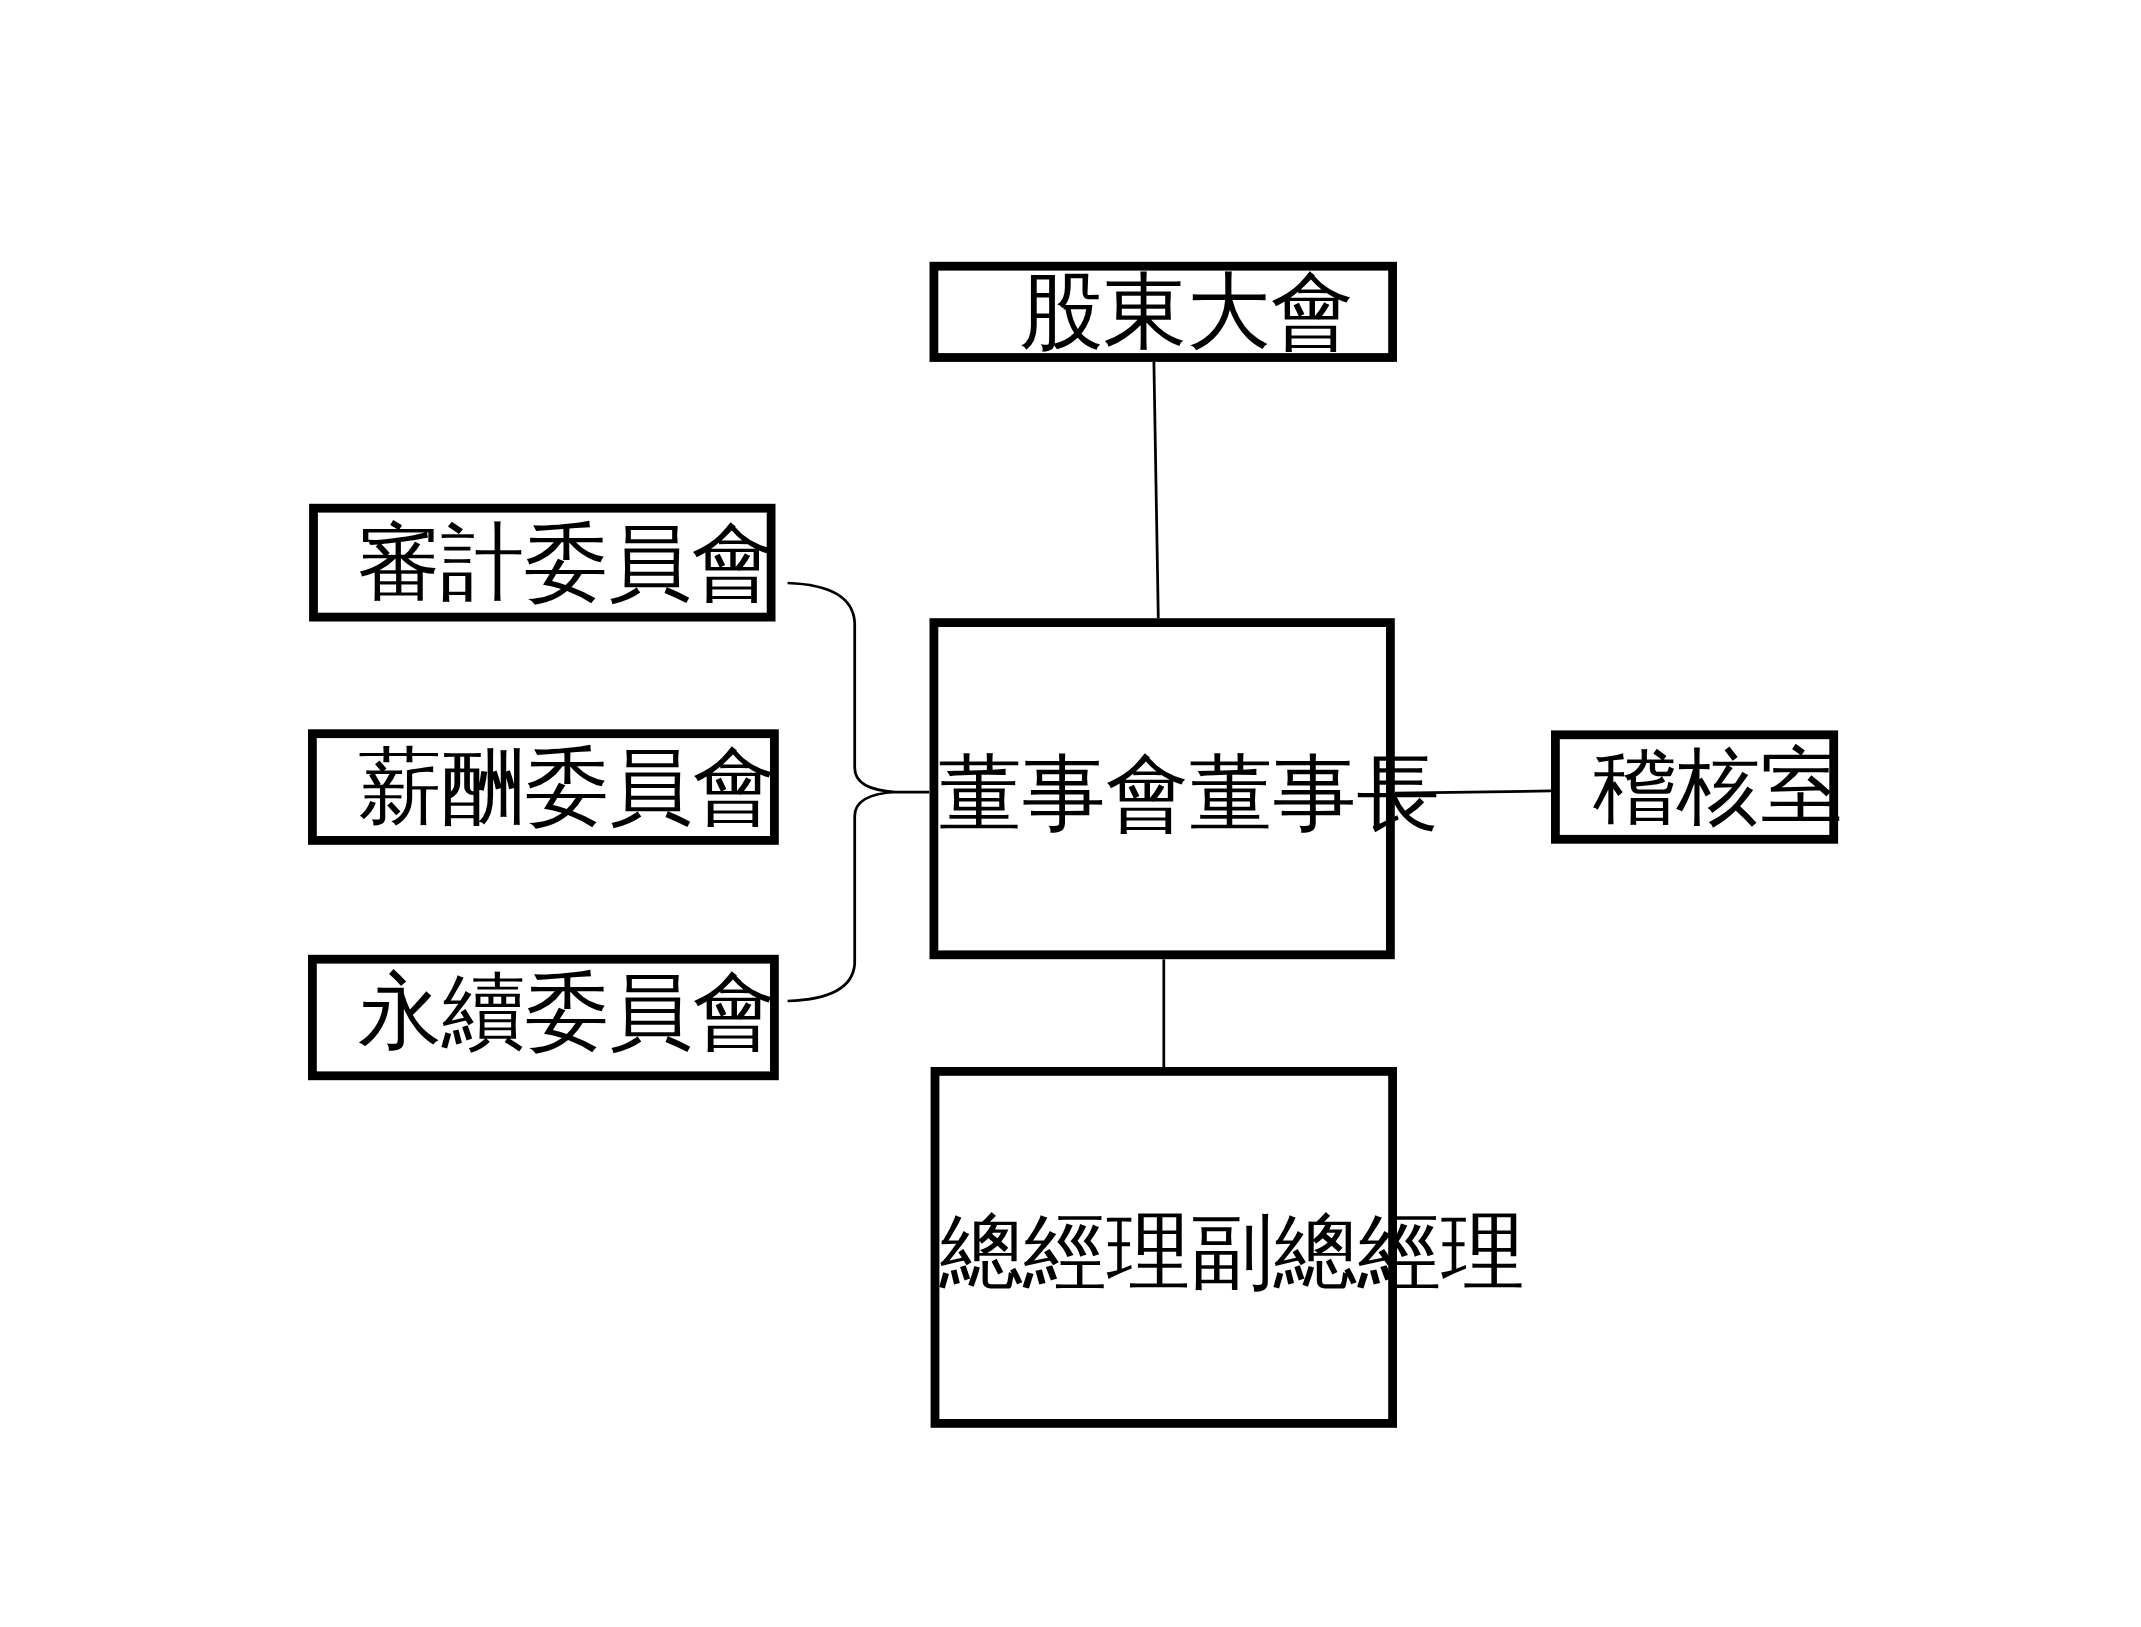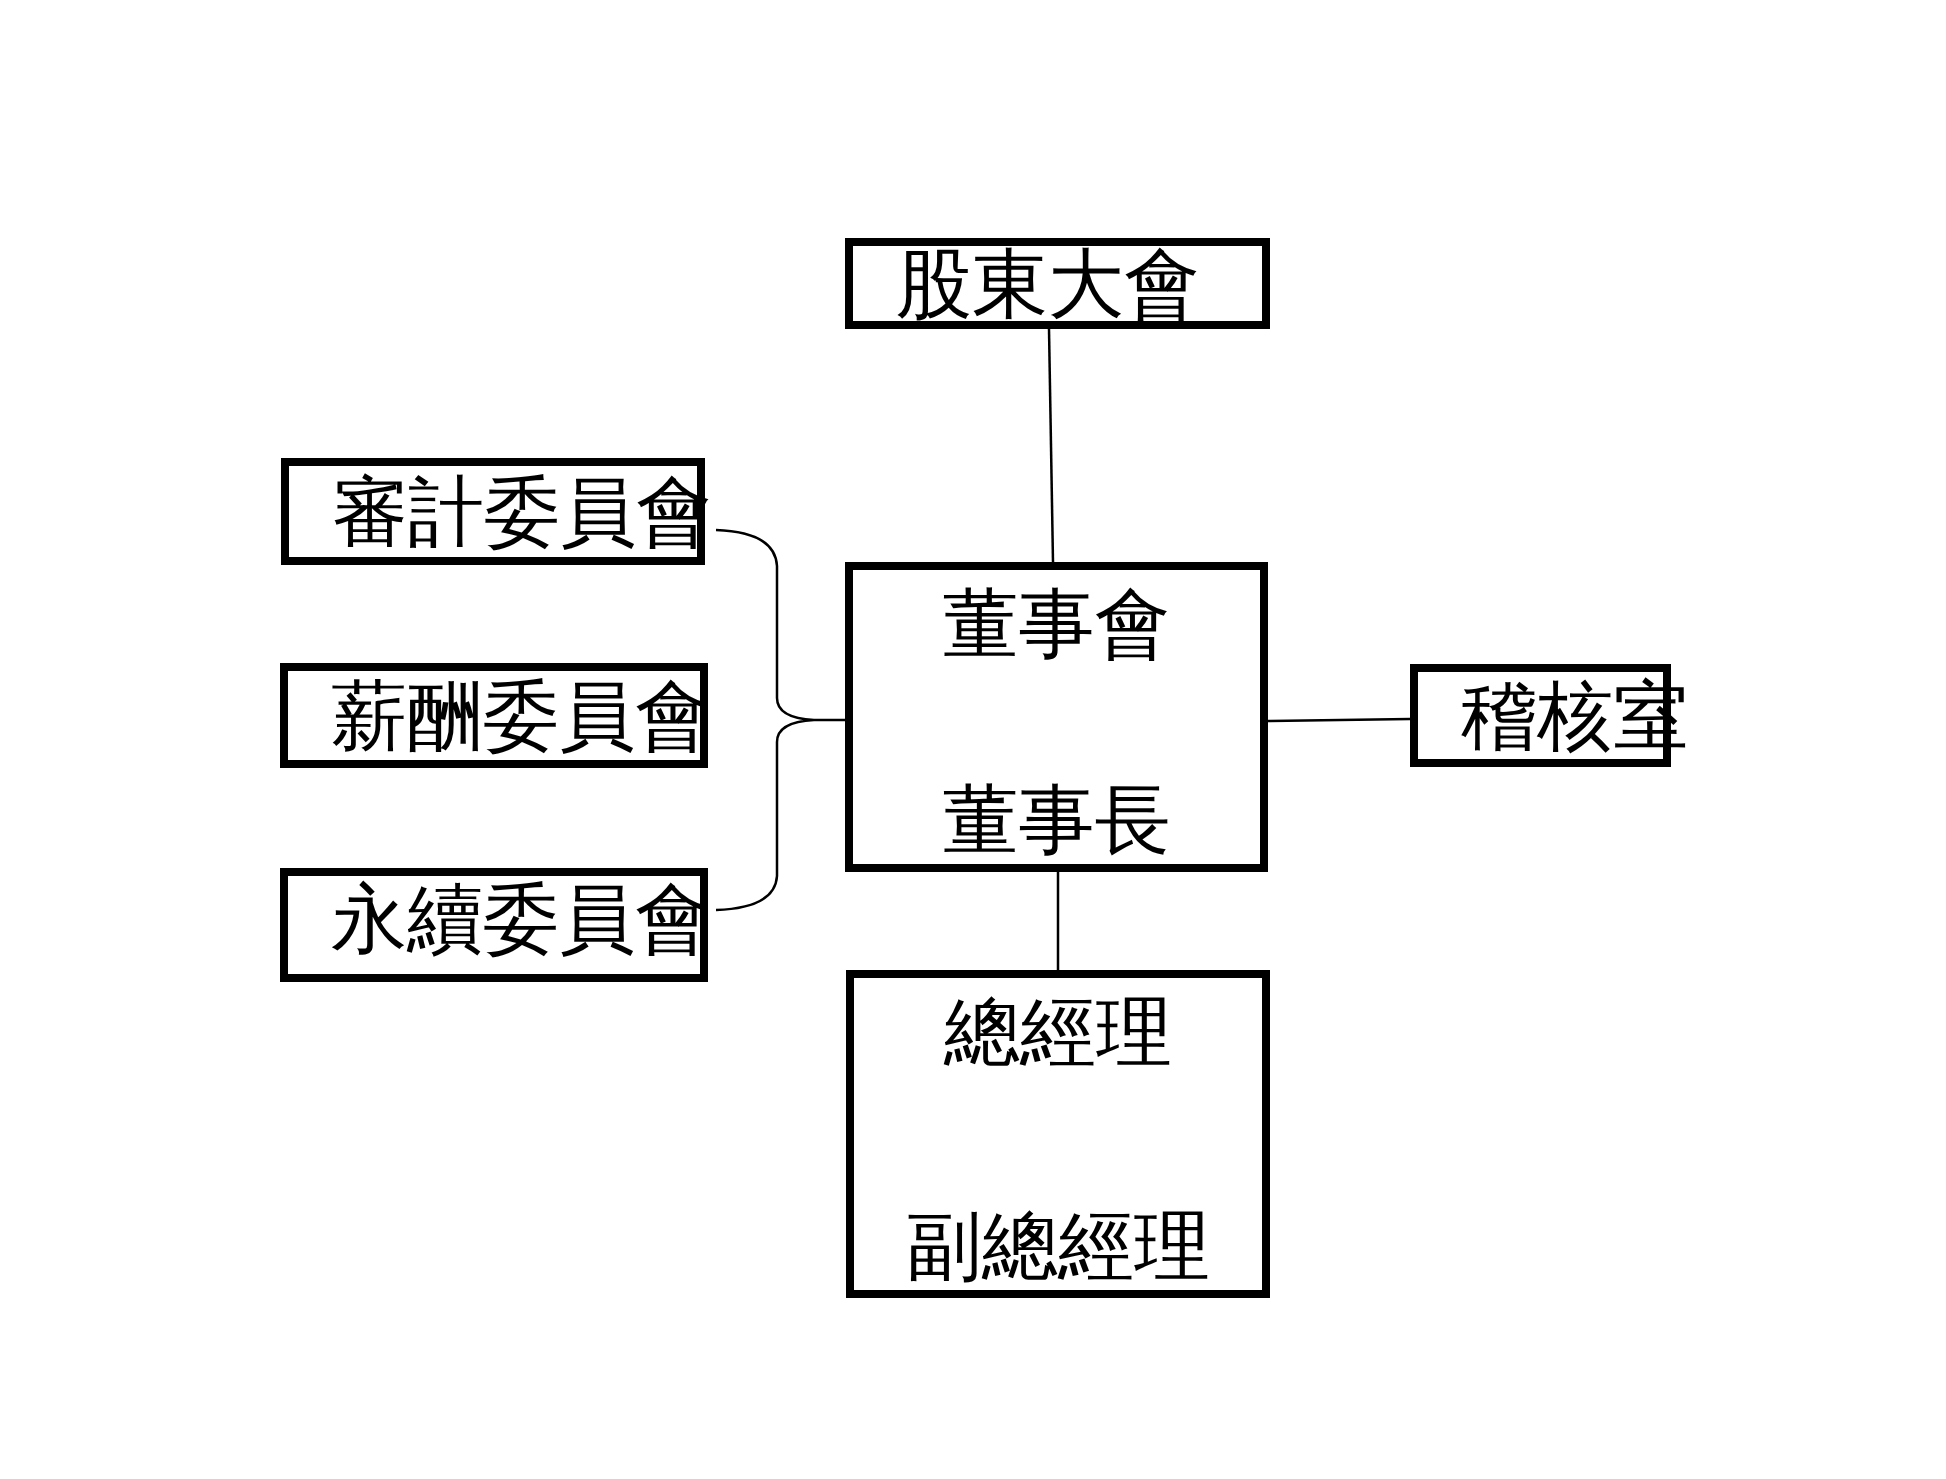--- a/index.html
+++ b/index.html
@@ -29,28 +29,29 @@
     stroke-width: 2.5;
     fill: none;
   }
   .node {
     position: absolute;
     box-sizing: border-box;
     border: 8px solid #000000;
     background: #ffffff;
     display: flex;
     align-items: center;
+    justify-content: center;
     font-size: 76px;
     line-height: 1;
     text-align: center;
     white-space: nowrap;
     padding-left: 43px;
   }
   .node.two-line {
-    flex-direction: column;
+    flex-direction: row;
     justify-content: space-between;
     padding: 16px 0 6px 0;
   }
   
   .n-shareholders   { left: 845px;  top: 238px;  width: 425px; height: 91px;  }
   .n-board          { left: 845px;  top: 562px;  width: 423px; height: 310px; }
   .n-audit-office   { left: 1410px; top: 664px;  width: 261px; height: 103px; }
   .n-gm             { left: 846px;  top: 970px;  width: 424px; height: 328px; text-align: right; }
   .n-audit-comm     { left: 281px;  top: 458px;  width: 424px; height: 107px; }
   .n-comp-comm      { left: 280px;  top: 663px;  width: 428px; height: 105px; }

